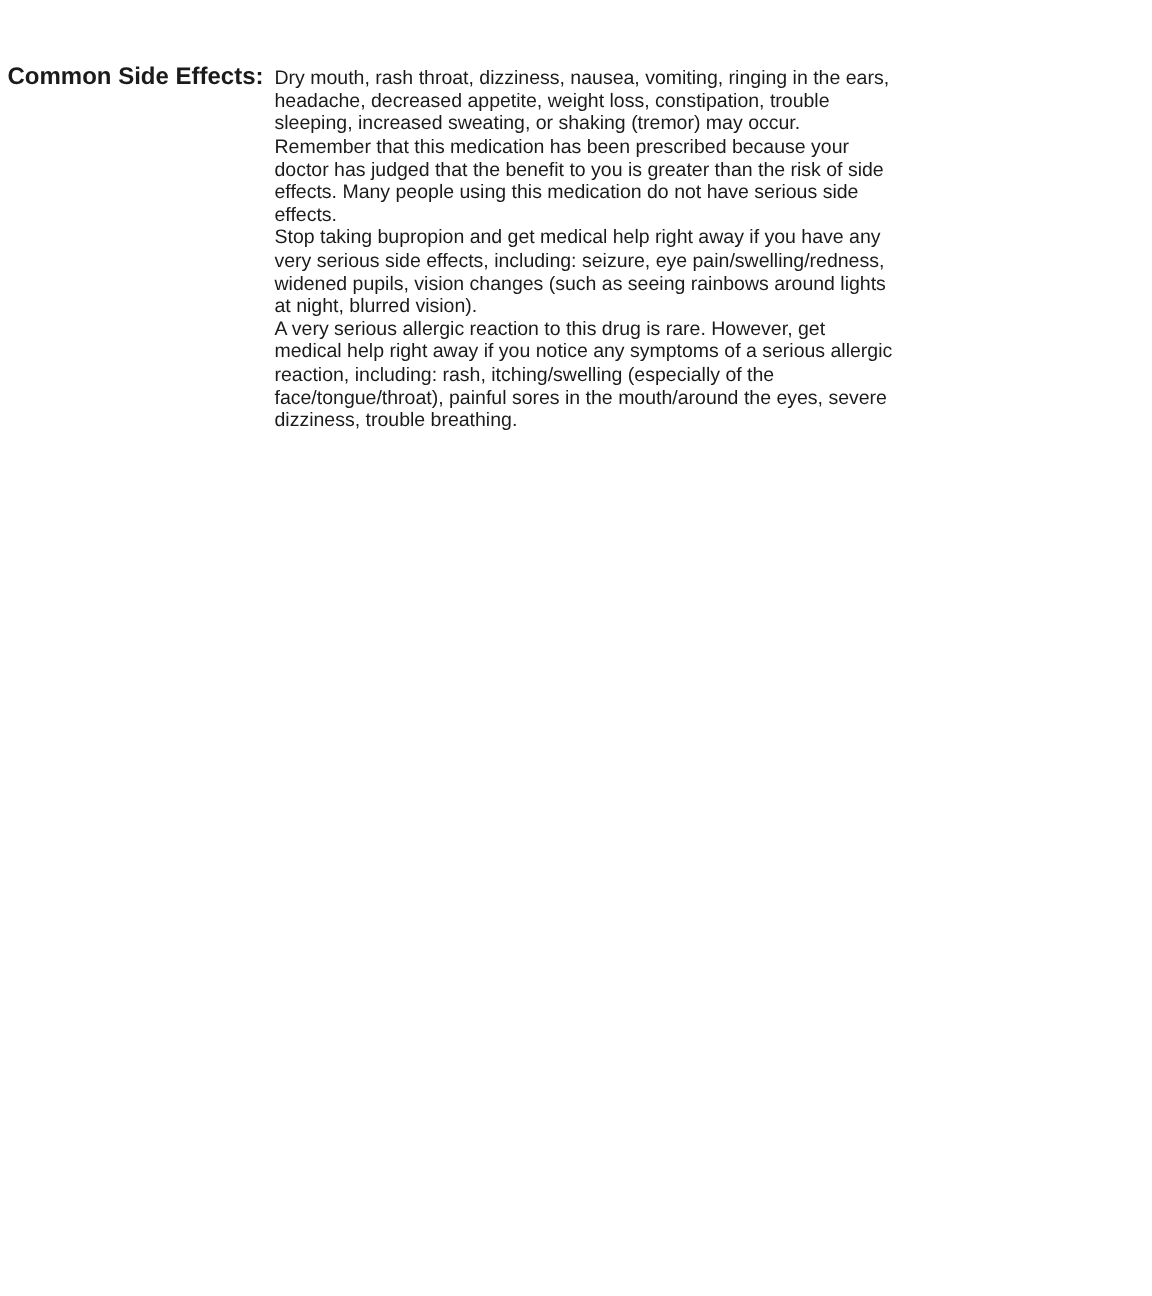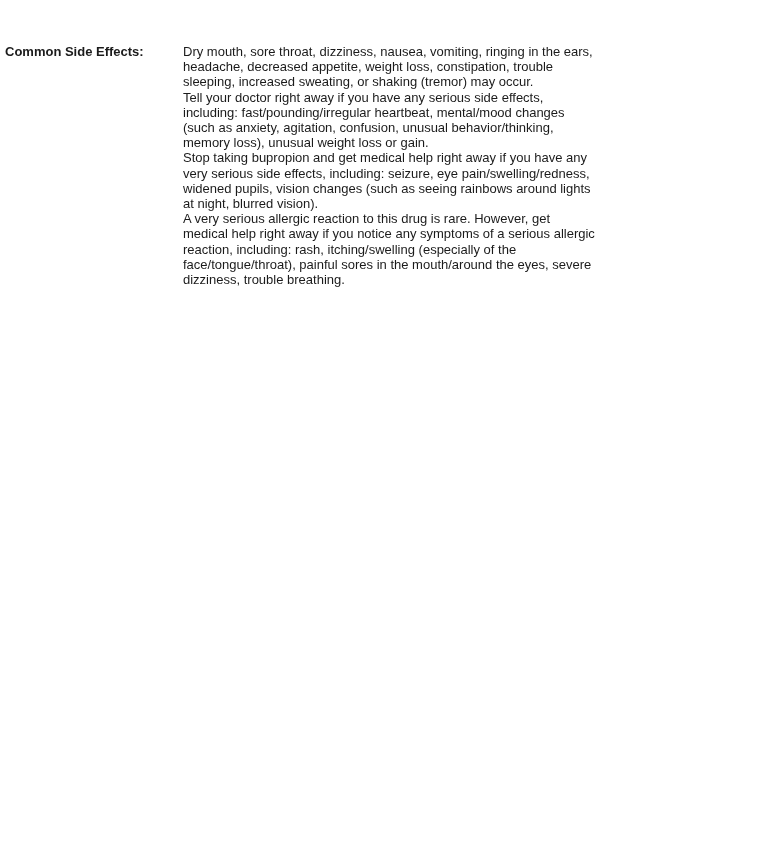--- a/index.html
+++ b/index.html
@@ -17,21 +17,21 @@
   .page {
     display: flex;
     align-items: flex-start;
     padding-top: 44px;
     padding-left: 5px;
     box-sizing: border-box;
   }
   .label-col {
     width: 178px;
     flex: 0 0 178px;
-    font-size: 13px;
+    font-size: 16px;
     font-weight: bold;
     line-height: 15.2px;
     box-sizing: border-box;
   }
   .text-col {
     width: 447px;
     flex: 0 0 447px;
     font-size: 13px;
     line-height: 15.2px;
   }
@@ -40,27 +40,27 @@
     padding: 0;
     white-space: pre-line;
   }
 </style>
 </head>
 <body>
 
 <div class="page">
   <div class="label-col">Common Side Effects:</div>
   <div class="text-col">
-    <p>Dry mouth, sore throat, dizziness, nausea, vomiting, ringing in the ears,
+    <p>Dry mouth, rash throat, dizziness, nausea, vomiting, ringing in the ears,
 headache, decreased appetite, weight loss, constipation, trouble
 sleeping, increased sweating, or shaking (tremor) may occur.</p>
-    <p>Tell your doctor right away if you have any serious side effects,
-including: fast/pounding/irregular heartbeat, mental/mood changes
-(such as anxiety, agitation, confusion, unusual behavior/thinking,
-memory loss), unusual weight loss or gain.</p>
+    <p>Remember that this medication has been prescribed because your
+doctor has judged that the benefit to you is greater than the risk of side
+effects. Many people using this medication do not have serious side
+effects.</p>
     <p>Stop taking bupropion and get medical help right away if you have any
 very serious side effects, including: seizure, eye pain/swelling/redness,
 widened pupils, vision changes (such as seeing rainbows around lights
 at night, blurred vision).</p>
     <p>A very serious allergic reaction to this drug is rare. However, get
 medical help right away if you notice any symptoms of a serious allergic
 reaction, including: rash, itching/swelling (especially of the
 face/tongue/throat), painful sores in the mouth/around the eyes, severe
 dizziness, trouble breathing.</p>
   </div>

